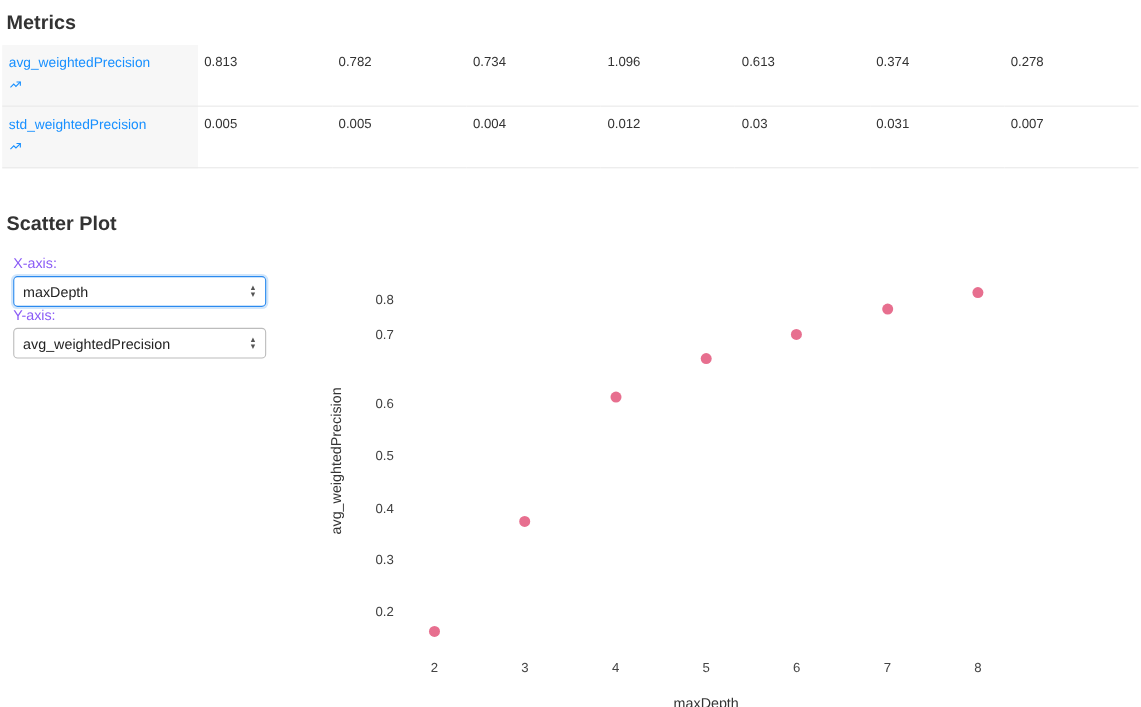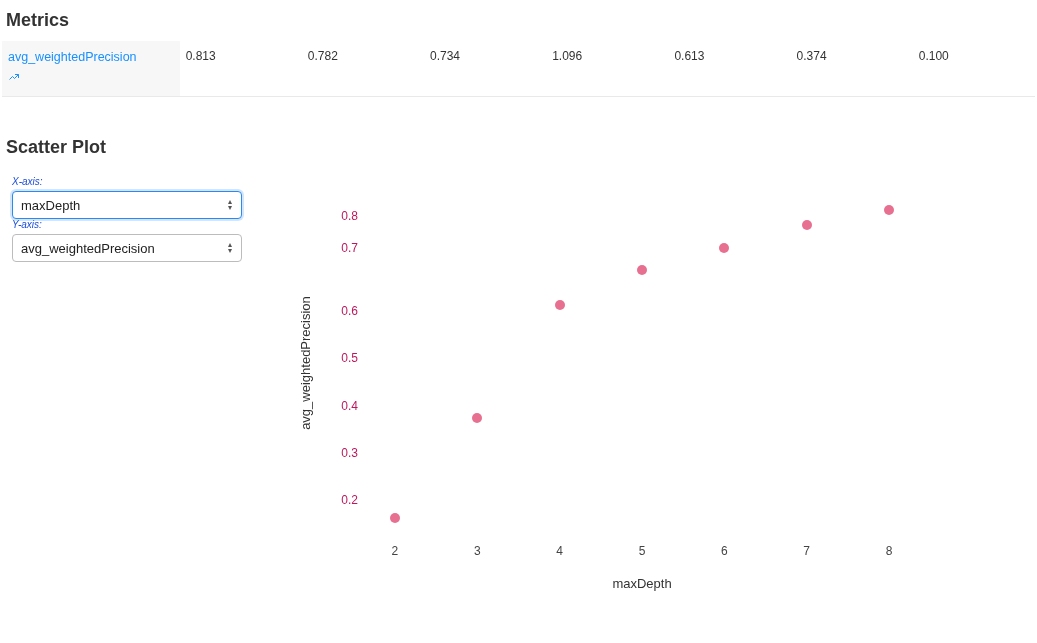--- a/index.html
+++ b/index.html
@@ -60,25 +60,24 @@
       display: flex;
       align-items: flex-start;
       gap: 40px;
       margin-top: 6px;
     }
     .controls {
       width: 260px;
       padding-left: 10px;
     }
     .ctrl-label {
-      font-size: 10px;
-      color: #1d4ed8;
+      font-size: 13px;
+      color: #8b5cf6;
       margin-bottom: 4px;
       margin-top: 8px;
-      font-style: italic;
     }
     .select-wrap {
       position: relative;
       width: 230px;
       height: 28px;
       border: 1px solid #bcbcbc;
       border-radius: 4px;
       background: #fff;
       display: flex;
       align-items: center;
@@ -117,21 +116,21 @@
       top: 20px;
       width: 560px;
       height: 350px;
     }
     .y-tick {
       position: absolute;
       left: 32px;
       width: 24px;
       text-align: right;
       font-size: 12px;
-      color: #be185d;
+      color: #404040;
       transform: translateY(-50%);
     }
     .x-tick {
       position: absolute;
       top: 376px;
       width: 20px;
       text-align: center;
       font-size: 12px;
       color: #444;
       transform: translateX(-50%);
@@ -186,21 +185,39 @@
                 <polyline points="14 7 21 7 21 14"></polyline>
               </svg>
         </span>
       </td>
       <td class="val">0.813</td>
       <td class="val">0.782</td>
       <td class="val">0.734</td>
       <td class="val">1.096</td>
       <td class="val">0.613</td>
       <td class="val">0.374</td>
-      <td class="val">0.100</td>
+      <td class="val">0.278</td>
+    </tr>
+    <tr>
+      <td class="row-label">
+        <a>std_weightedPrecision</a><br>
+        <span class="link-icon">
+          <svg width="12" height="12" viewBox="0 0 24 24" fill="none" stroke="#1890ff" stroke-width="2">
+                <polyline points="3 17 9 11 13 15 21 7"></polyline>
+                <polyline points="14 7 21 7 21 14"></polyline>
+              </svg>
+        </span>
+      </td>
+      <td class="val">0.005</td>
+      <td class="val">0.005</td>
+      <td class="val">0.004</td>
+      <td class="val">0.012</td>
+      <td class="val">0.03</td>
+      <td class="val">0.031</td>
+      <td class="val">0.007</td>
     </tr>
   </tbody>
     </table>
 
   <div class="section-title" style="margin-top:40px;">Scatter Plot</div>
 
   <div class="scatter-area">
     <div class="controls">
       <div class="ctrl-label">X-axis:</div>
       <div class="select-wrap focused">

